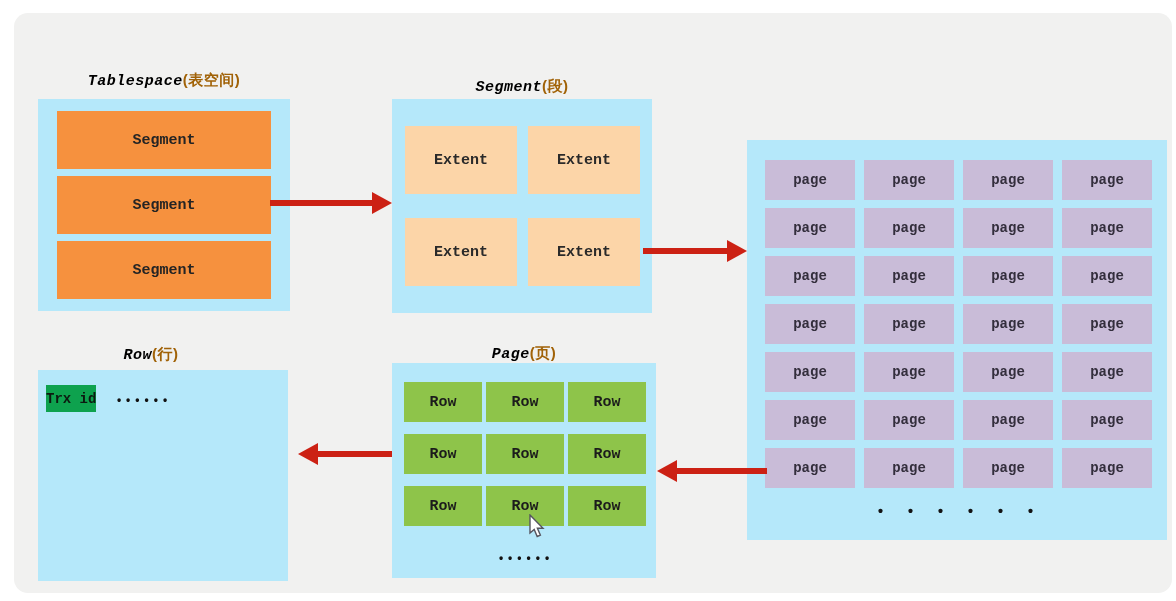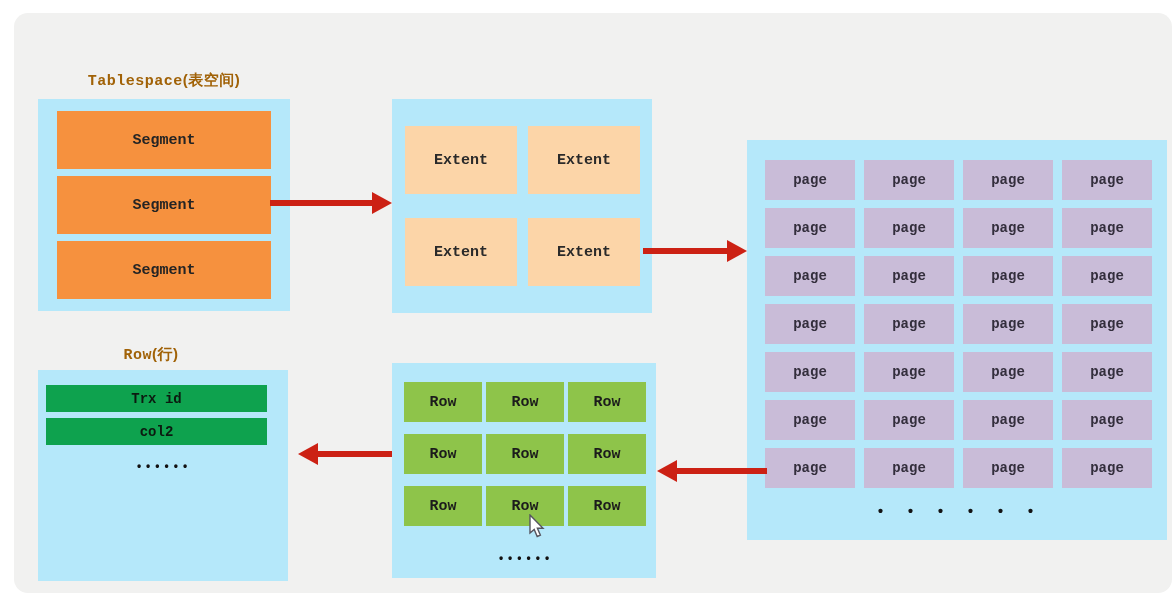--- a/index.html
+++ b/index.html
@@ -4,21 +4,21 @@
 <style>
   * { margin:0; padding:0; box-sizing:border-box; }
   html,body { width:1176px; height:601px; background:#ffffff; overflow:hidden;
               font-family:"Liberation Mono","DejaVu Sans Mono",monospace; }
   .panel { position:absolute; left:14px; top:13px; width:1158px; height:580px;
            background:#f1f1f0; border-radius:14px; }
 
   
   .grp-label { position:absolute; text-align:center; font-size:15px; font-weight:bold;
                letter-spacing:0.5px; white-space:nowrap; }
-  .grp-label .en { color:#a16207; }
+  .grp-label .en { color:#000000;font-style:italic; }
   .grp-label .zh { color:#a16207; font-family:"Liberation Sans",sans-serif; font-weight:bold; }
 
   
   .bluebox { position:absolute; background:#b5e8fa; }
 
   
   .c-tablespace { left:24px; top:86px; width:252px; height:212px;
                   display:flex; flex-direction:column; gap:7px; padding:12px 19px; }
   .seg-bar { height:58px; background:#f6913e; display:flex; align-items:center; justify-content:center;
              font-size:15px; font-weight:bold; color:#242424; }
@@ -43,21 +43,21 @@
   .c-page { left:378px; top:350px; width:264px; height:215px; padding:19px 10px 0 12px; }
   .page-grid { display:grid; grid-template-columns:repeat(3,78px); grid-auto-rows:40px;
                column-gap:4px; row-gap:12px; }
   .row-cell { background:#8ec44a; display:flex; align-items:center; justify-content:center;
               font-size:15px; font-weight:bold; color:#1c1c1c; }
   .dots-small { text-align:center; margin-top:26px; font-size:12px; font-weight:bold;
                 color:#111; letter-spacing:2px; }
 
   
   .c-row { left:24px; top:357px; width:250px; height:211px;
-           display:flex; flex-direction:column; gap:6px; padding:15px 21px 0 8px; }
+           display:flex; flex-direction:row; gap:6px; padding:15px 21px 0 8px; }
   .field-bar { height:27px; background:#0ea24e; display:flex; align-items:center; justify-content:center;
                font-size:14px; font-weight:bold; color:#0c1a10; }
   .c-row .dots-small { margin-top:9px; padding-left:13px; }
 
   
   .arrow { position:absolute; display:flex; align-items:center; }
   .arrow .shaft { flex:1; height:6px; background:#cc2114; }
   .arrow .head-r { width:0; height:0; border-top:11px solid transparent;
                    border-bottom:11px solid transparent; border-left:20px solid #cc2114; }
   .arrow .head-l { width:0; height:0; border-top:11px solid transparent;
@@ -72,20 +72,23 @@
 
   <div class="grp-label" style="left:24px; top:58px; width:252px;">
     <span class="en">Tablespace</span><span class="zh">(表空间)</span>
   </div>
   <div class="bluebox c-tablespace">
     <div class="seg-bar">Segment</div>
     <div class="seg-bar">Segment</div>
     <div class="seg-bar">Segment</div>
   </div>
 
+  <div class="grp-label" style="left:378px; top:64px; width:260px;">
+    <span class="en">Segment</span><span class="zh">(段)</span>
+  </div>
   <div class="bluebox c-segment">
     <div class="ext-cell">Extent</div>
     <div class="ext-cell">Extent</div>
     <div class="ext-cell">Extent</div>
     <div class="ext-cell">Extent</div>
   </div>
 
   <div class="bluebox c-extent">
     <div class="extent-grid">
       <div class="page-cell">page</div>
@@ -113,41 +116,43 @@
       <div class="page-cell">page</div>
       <div class="page-cell">page</div>
       <div class="page-cell">page</div>
       <div class="page-cell">page</div>
       <div class="page-cell">page</div>
       <div class="page-cell">page</div>
     </div>
     <div class="dots-big">• • • • • •</div>
   </div>
 
+  <div class="grp-label" style="left:378px; top:331px; width:264px;">
+    <span class="en">Page</span><span class="zh">(页)</span>
+  </div>
   <div class="bluebox c-page">
     <div class="page-grid">
       <div class="row-cell">Row</div>
       <div class="row-cell">Row</div>
       <div class="row-cell">Row</div>
       <div class="row-cell">Row</div>
       <div class="row-cell">Row</div>
       <div class="row-cell">Row</div>
       <div class="row-cell">Row</div>
       <div class="row-cell">Row</div>
       <div class="row-cell">Row</div>
     </div>
     <div class="dots-small">••••••</div>
   </div>
 
   <div class="grp-label" style="left:12px; top:332px; width:250px;">
     <span class="en">Row</span><span class="zh">(行)</span>
   </div>
   <div class="bluebox c-row">
     <div class="field-bar">Trx id</div>
-    <div class="field-bar">col2</div>
     <div class="dots-small">••••••</div>
   </div>
 
   <div class="arrow" style="left:256px; top:179px; width:122px;">
     <div class="shaft"></div>
     <div class="head-r"></div>
   </div>
   <div class="arrow" style="left:629px; top:227px; width:104px;">
     <div class="shaft"></div>
     <div class="head-r"></div>

